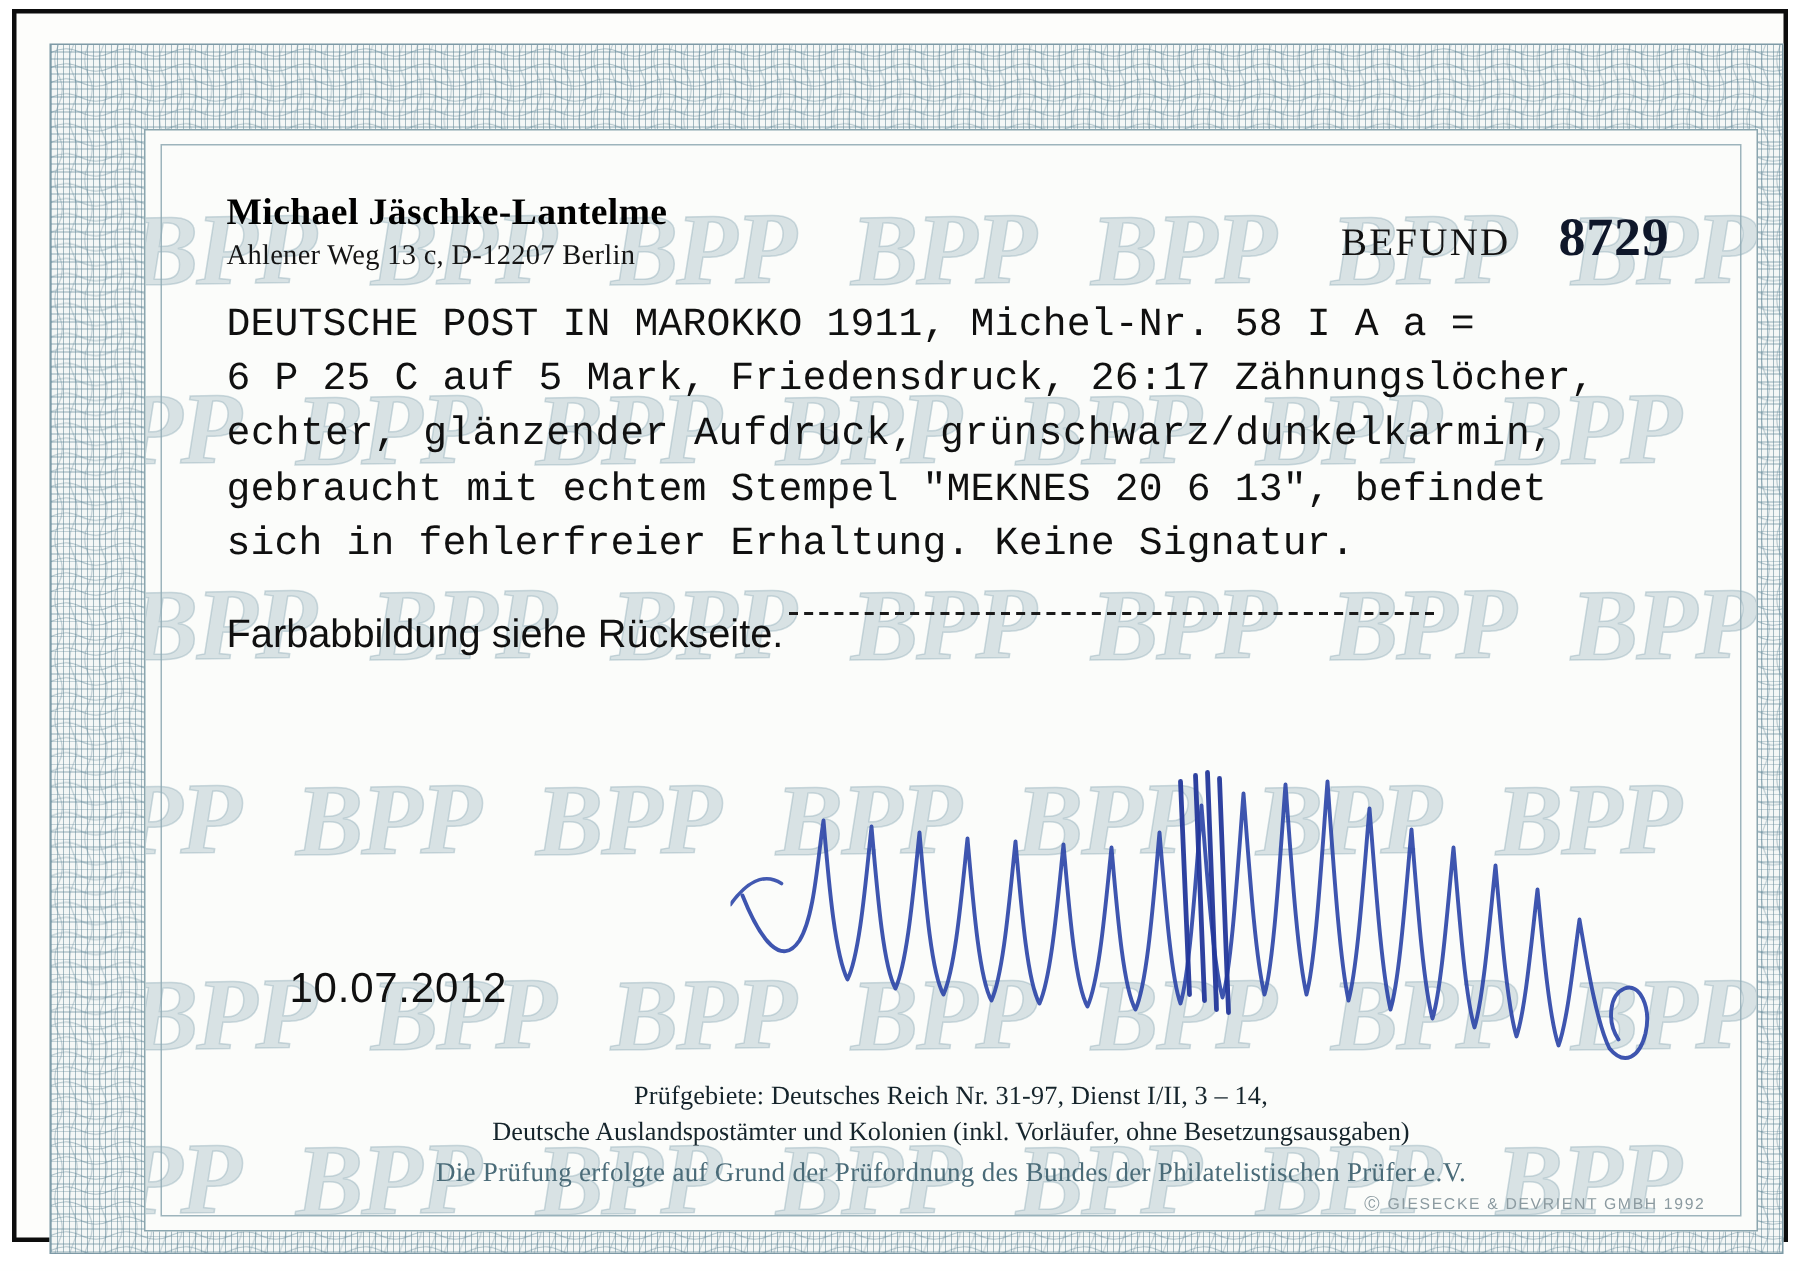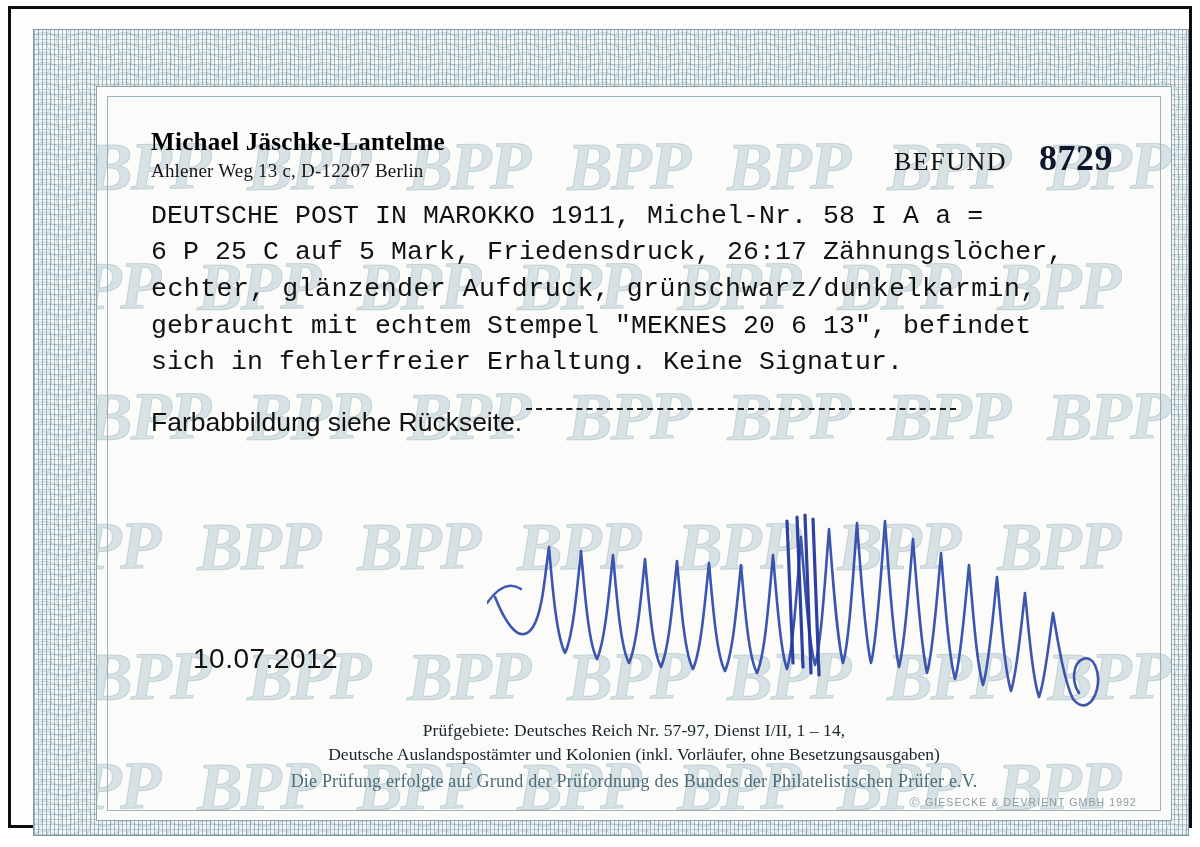--- a/index.html
+++ b/index.html
@@ -367,21 +367,21 @@
                    C 514 146, 518 194, 524 214 C 530 196, 534 150, 538 116
                    C 542 158, 546 202, 552 220 C 558 204, 562 164, 566 136
                    C 572 172, 578 206, 586 222 C 596 234, 606 228, 610 212
                    C 614 194, 606 178, 596 182 C 586 186, 584 204, 592 216" fill="none" stroke="#2e47a8" stroke-width="2.6" stroke-linecap="round" stroke-linejoin="round" opacity="0.92"></path>
           <path d="M300 44 C 302 90, 304 140, 306 186 M310 40 C 312 92, 314 144, 316 190
                    M318 38 C 320 94, 322 148, 324 196 M326 42 C 328 96, 330 150, 332 198" fill="none" stroke="#23379a" stroke-width="3.2" stroke-linecap="round" opacity="0.95"></path>
           <path d="M0 126 C 10 112, 22 104, 34 112" fill="none" stroke="#2e47a8" stroke-width="2.4" stroke-linecap="round" opacity="0.9"></path>
         </svg>
 
         <div class="footer">
-          <div class="f1">Prüfgebiete: Deutsches Reich Nr. 57-97, Dienst I/II, 1 – 14,</div>
+          <div class="f1">Prüfgebiete: Deutsches Reich Nr. 31-97, Dienst I/II, 3 – 14,</div>
           <div class="f2">Deutsche Auslandspostämter und Kolonien (inkl. Vorläufer, ohne Besetzungsausgaben)</div>
           <div class="f3">Die Prüfung erfolgte auf Grund der Prüfordnung des Bundes der Philatelistischen Prüfer e.V.</div>
         </div>
 
         <div class="printer-credit">Ⓒ  GIESECKE &amp; DEVRIENT  GMBH 1992</div>
 
       </div>
     </div>
   </div>
 </div>

